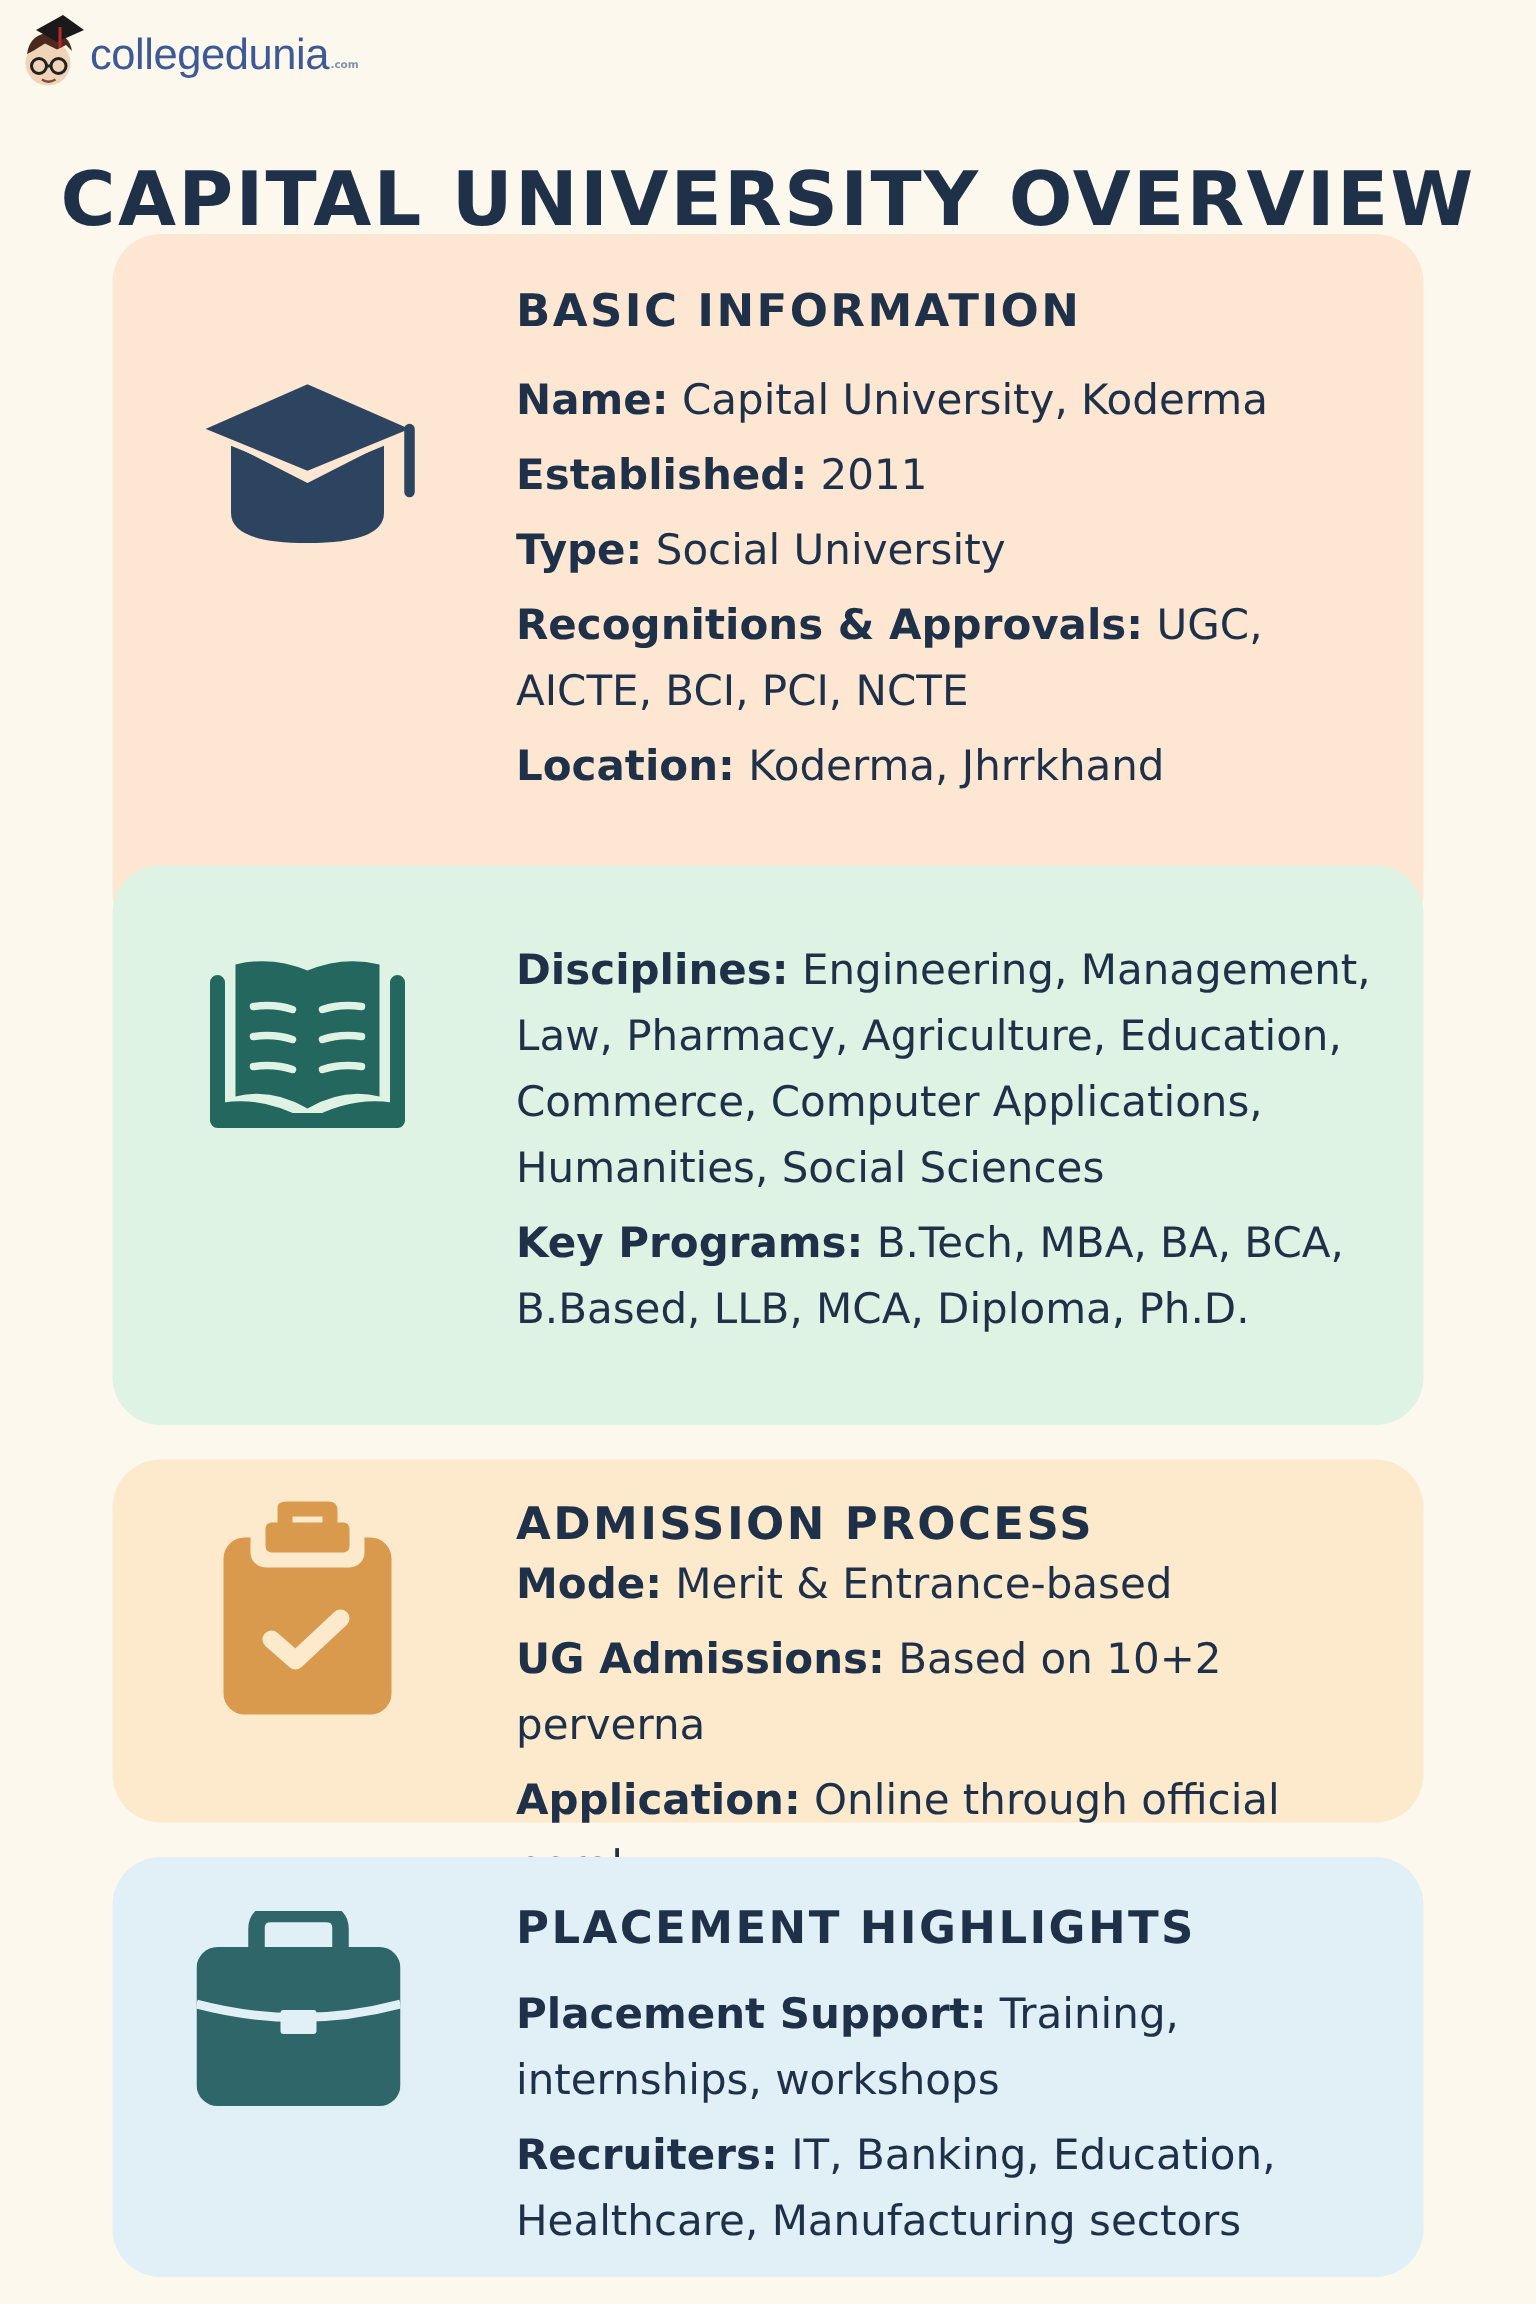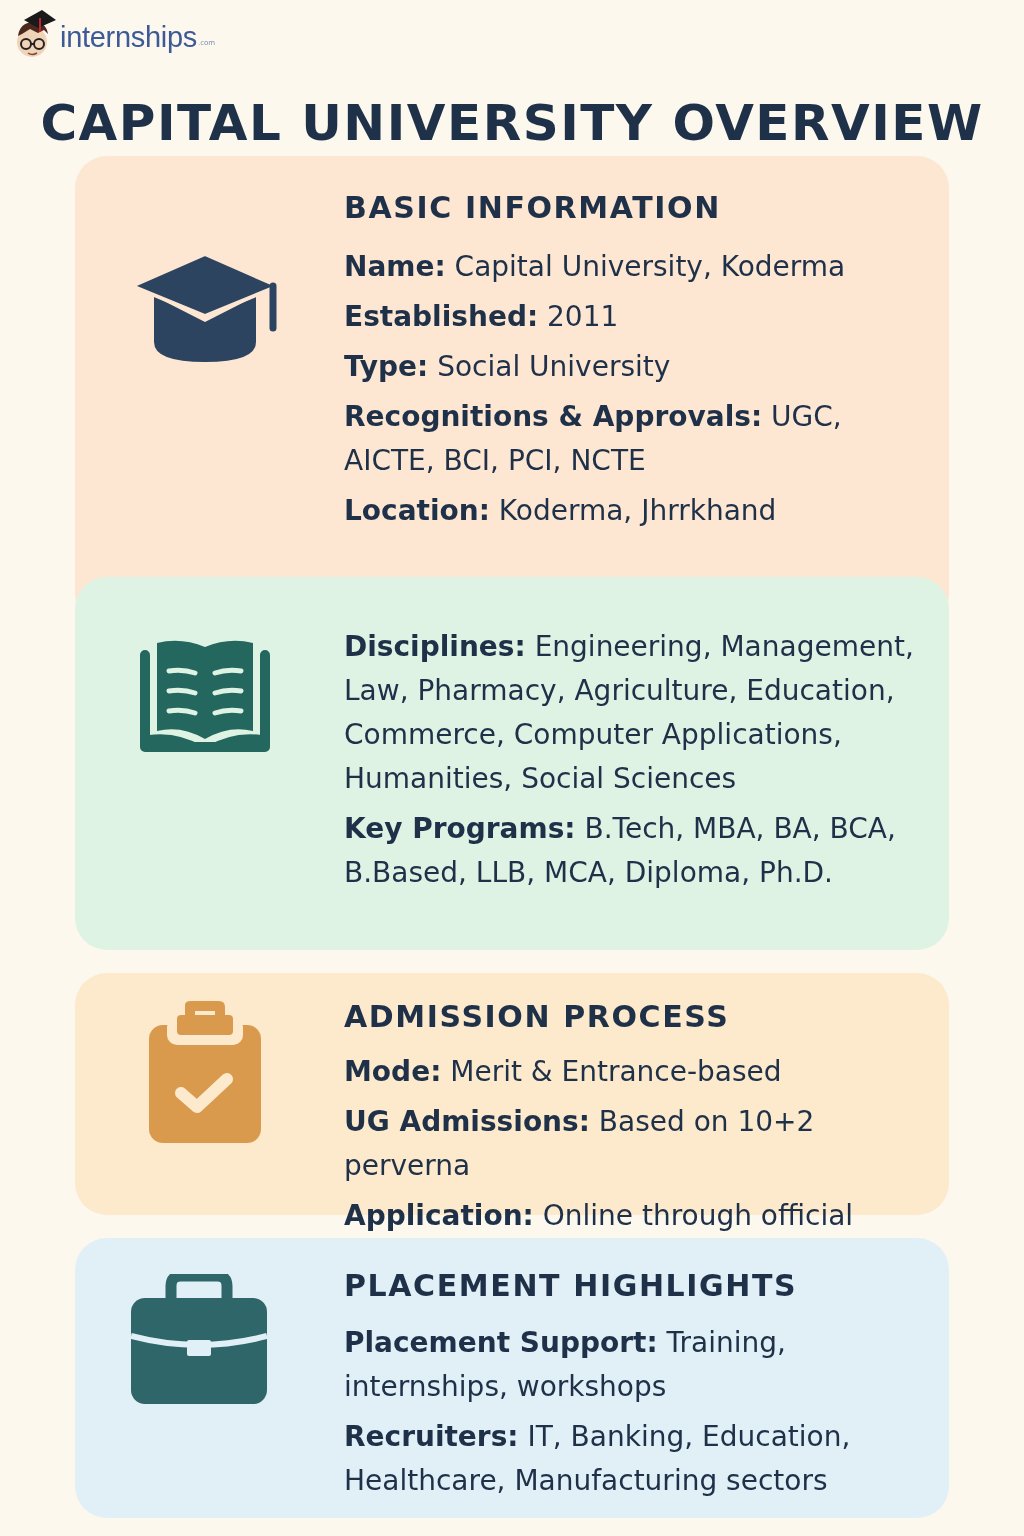--- a/index.html
+++ b/index.html
@@ -3,23 +3,23 @@
 <meta charset="utf-8">
 <style>
   html, body { margin:0; padding:0; }
   body {
     width:1024px; height:1536px; background:#fcf8ee; position:relative; overflow:hidden;
     font-family:"DejaVu Sans", "Liberation Sans", sans-serif; color:#1f3049;
   }
   .logo { position:absolute; left:10px; top:6px; height:56px; display:flex; align-items:center; }
   .logo-mascot { width:48px; height:56px; position:relative; }
   .logo-text { font-family:"Liberation Sans", sans-serif; font-size:29px; color:#3d5a96; margin-left:2px; margin-top:6px; letter-spacing:-0.3px; }
-  .logo-dot { font-size:7px; color:#7f8fb0; margin-left:1px; margin-top:18px; }
+  .logo-dot { font-size:7px; color:#7f8fb0; margin-left:1px; margin-top:18px;font-weight:bold; }
   .title {
-    position:absolute; left:0; top:60px; width:1024px; text-align:center;
+    position:absolute; left:0; top:70px; width:1024px; text-align:center;
     font-family:"DejaVu Sans", sans-serif; font-weight:bold; font-size:50px; letter-spacing:1.5px; color:#1f3049;
   }
   .card { position:absolute; left:75px; width:874px; border-radius:32px; }
   .card .icon { position:absolute; }
   .card .content { position:absolute; left:269px; right:30px; }
   .card h2 {
     margin:0; font-family:"DejaVu Sans", sans-serif; font-weight:bold; font-size:30px;
     letter-spacing:1.6px; color:#1f3049;
   }
   .line { font-size:28px; line-height:44px; color:#1f3049; font-family:"DejaVu Sans", sans-serif; }
@@ -39,21 +39,21 @@
       <circle cx="22" cy="36" r="15" fill="#f1d3b8"></circle>
       <path d="M8 30 Q10 16 24 16 Q36 16 38 28 L34 24 L28 27 L20 23 L12 28 Z" fill="#4a2a1f"></path>
       <polygon points="14,14 32,4 46,14 28,22" fill="#1a1a1a"></polygon>
       <line x1="30" y1="12" x2="30" y2="26" stroke="#c0262d" stroke-width="2"></line>
       <circle cx="16" cy="38" r="5" fill="none" stroke="#222" stroke-width="2"></circle>
       <circle cx="29" cy="38" r="5" fill="none" stroke="#222" stroke-width="2"></circle>
       <line x1="21" y1="38" x2="24" y2="38" stroke="#222" stroke-width="2"></line>
       <path d="M18 47 Q22 50 27 47" stroke="#7a4a3a" stroke-width="1.5" fill="none"></path>
     </svg>
   </div>
-  <span class="logo-text">internships</span>
+  <span class="logo-text">collegedunia</span>
   <span class="logo-dot">.com</span>
 </div>
 
 <h1 class="title">CAPITAL UNIVERSITY OVERVIEW</h1>
 
 <section class="card" id="card-basic">
   <div class="icon" style="left:55px; top:96px;">
     <svg width="152" height="112" viewBox="0 0 152 112">
       <path d="M24 44 L24 90 Q24 110 75 110 Q126 110 126 90 L126 44 L75 70 Z" fill="#2d4460"></path>
       <polygon points="2,34 75,2 148,34 75,64" fill="#2d4460" stroke="#fde7d2" stroke-width="4" stroke-linejoin="round"></polygon>
@@ -102,21 +102,21 @@
       <rect x="2" y="26" width="112" height="118" rx="14" fill="#d99a4e"></rect>
       <rect x="20" y="18" width="76" height="28" rx="10" fill="#fdeacc"></rect>
       <rect x="32" y="2" width="52" height="40" rx="10" fill="#fdeacc"></rect>
       <rect x="30" y="16" width="56" height="20" rx="4" fill="#d99a4e"></rect>
       <path d="M38 6 Q38 2 44 2 L72 2 Q78 2 78 8 L78 18 L68 18 L68 12 L48 12 L48 18 L38 18 Z" fill="#d99a4e"></path>
       <path d="M34 94 L50 108 L80 80" stroke="#fdeacc" stroke-width="12" fill="none" stroke-linecap="round" stroke-linejoin="round"></path>
     </svg>
   </div>
   <div class="content" style="top:26px;">
     <h2>ADMISSION PROCESS</h2>
-    <div style="margin-top:16px;">
+    <div style="margin-top:0;">
       <div class="line"><b>Mode:</b><span> Merit &amp; Entrance-based</span></div>
       <div class="line mt"><b>UG Admissions:</b><span> Based on 10+2 perverna</span></div>
       <div class="line mt"><b>Application:</b><span> Online through official poral</span></div>
     </div>
   </div>
 </section>
 
 <section class="card" id="card-placement">
   <div class="icon" style="left:56px; top:36px;">
     <svg width="136" height="130" viewBox="0 0 136 130">

